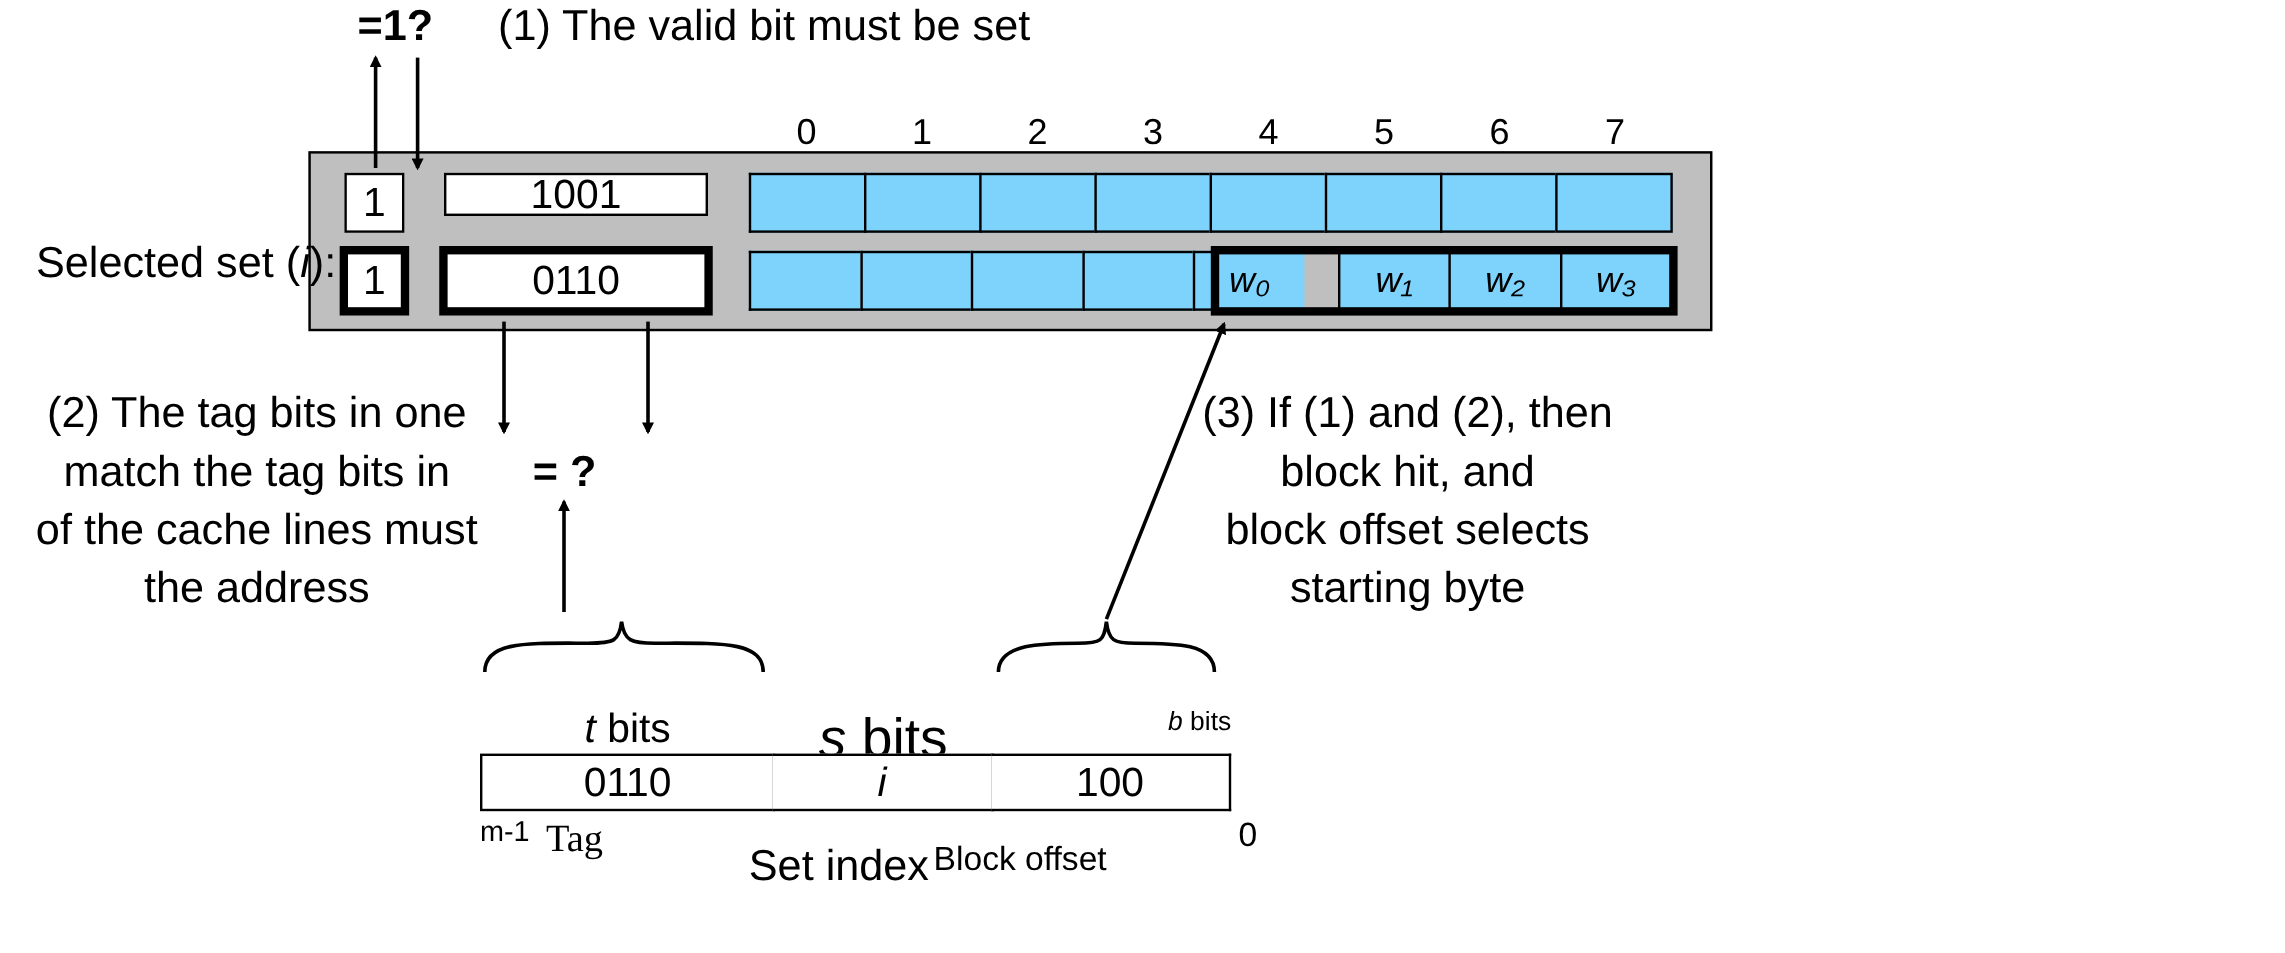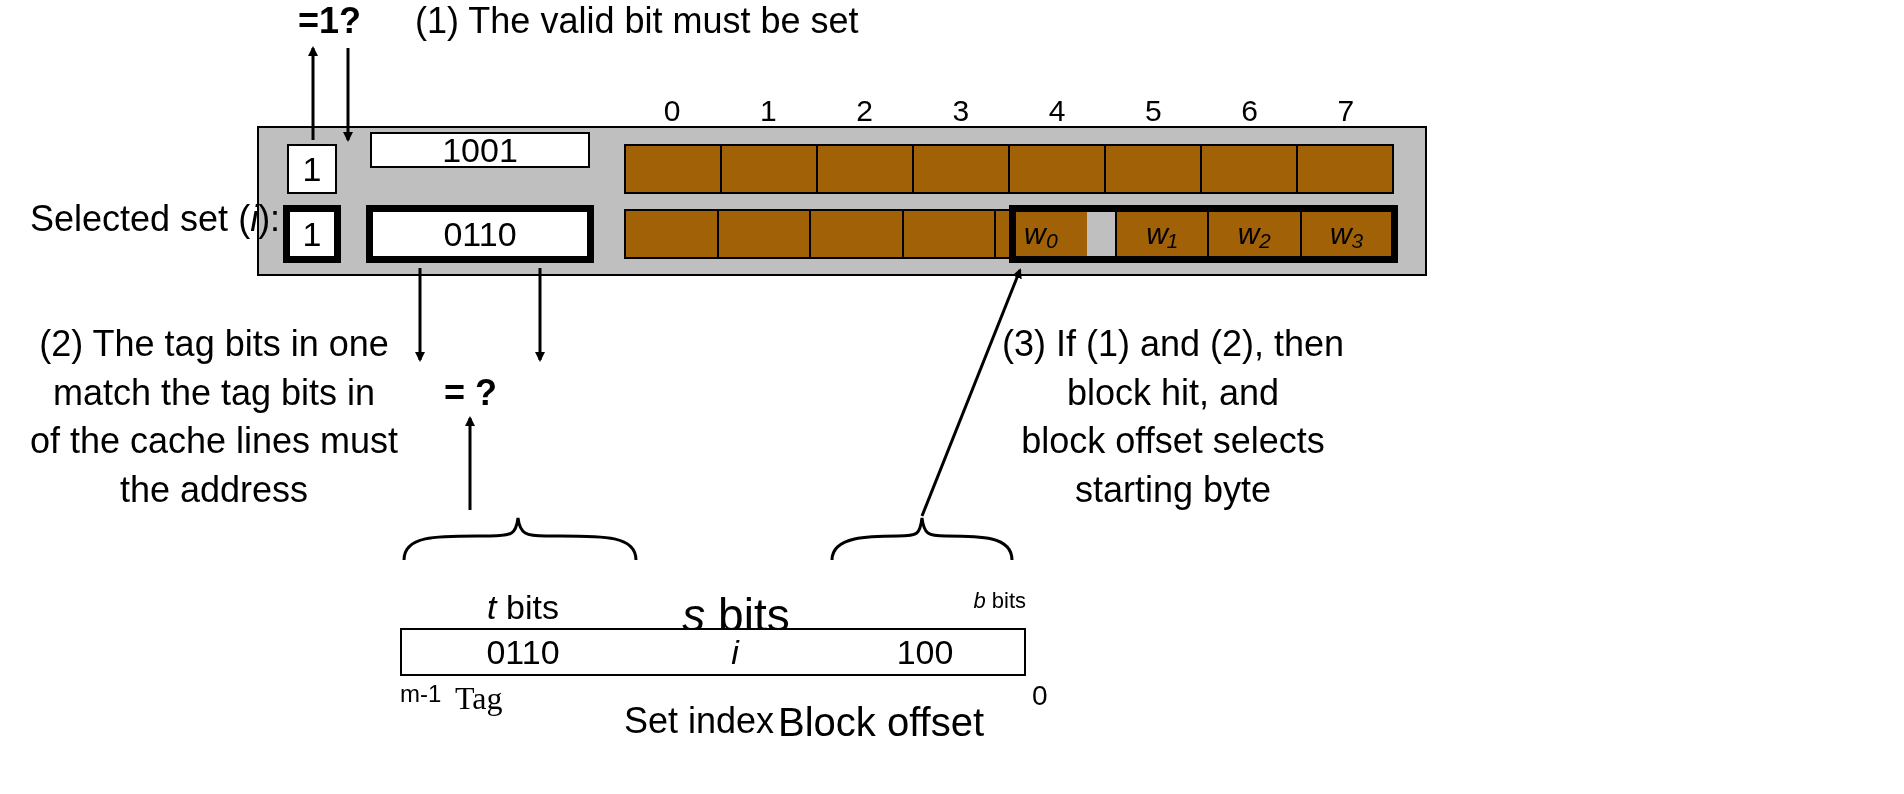--- a/index.html
+++ b/index.html
@@ -20,21 +20,21 @@
     font-size: 34px;
     line-height: 1;
     display: flex;
     align-items: center;
     justify-content: center;
   }
   .thick {
     border-width: 7px;
   }
   .byte-box {
-    background: #a16207;
+    background: #7dd3fc;
     border: 2px solid black;
     border-right: none;
     box-sizing: border-box;
     display: flex;
     align-items: center;
     justify-content: center;
     font-size: 30px;
     font-style: italic;
   }
   .byte-box:last-child { border-right: 2px solid black; }
@@ -59,21 +59,21 @@
   <div style="flex:1; text-align:center; font-size:30px;">7</div>
 </div>
 
 <div class="abs" style="left:257px; top:126px; width:1170px; height:150px; background:#bfbfbf; border:2px solid black; box-sizing:border-box;"></div>
 
 <div class="abs txt" style="left:30px; top:198px;">
   Selected set (<span class="italic">i</span>):
 </div>
 
 <div class="abs cell" style="left:287px; top:144px; width:50px; height:50px;">1</div>
-<div class="abs cell" style="left:370px; top:132px; width:220px; height:36px;">1001</div>
+<div class="abs cell" style="left:370px; top:144px; width:220px; height:36px;">1001</div>
 <div class="abs" style="left:624px; top:144px; width:770px; height:50px; display:flex;">
   <div class="byte-box" style="flex:1;"></div>
   <div class="byte-box" style="flex:1;"></div>
   <div class="byte-box" style="flex:1;"></div>
   <div class="byte-box" style="flex:1;"></div>
   <div class="byte-box" style="flex:1;"></div>
   <div class="byte-box" style="flex:1;"></div>
   <div class="byte-box" style="flex:1;"></div>
   <div class="byte-box" style="flex:1;"></div>
 </div>
@@ -116,21 +116,21 @@
 
 <div class="abs cell" style="left:400px; top:628px; width:246px; height:48px; font-size:34px;">0110</div>
 <div class="abs cell italic" style="left:644px; top:628px; width:184px; height:48px; font-size:34px; border-left:none;">i</div>
 <div class="abs cell" style="left:826px; top:628px; width:200px; height:48px; font-size:34px; border-left:none;">100</div>
 
 <div class="abs" style="left:400px; top:680px; font-size:24px;">m-1</div>
 <div class="abs" style="left:1032px; top:680px; font-size:28px;">0</div>
 
 <div class="abs" style="left:455px; top:680px; font-size:32px;font-family:Liberation Serif, serif;">Tag</div>
 <div class="abs" style="left:592px; top:700px; font-size:36px;margin-left:32px;">Set index</div>
-<div class="abs" style="left:778px; top:700px; font-size:40px;">Block offset</div>
+<div class="abs" style="left:778px; top:700px; font-size:28px;">Block offset</div>
 
 <svg class="abs" style="left:0; top:0; pointer-events:none;" width="1904" height="794">
   <defs>
     <marker id="arrowhead" markerWidth="10" markerHeight="10" refX="8" refY="5" orient="auto" markerUnits="userSpaceOnUse">
       <path d="M0,0 L10,5 L0,10 Z" fill="black"></path>
     </marker>
   </defs>
 
   <line x1="313" y1="140" x2="313" y2="48" stroke="black" stroke-width="3" marker-end="url(#arrowhead)"></line>
   <line x1="348" y1="48" x2="348" y2="140" stroke="black" stroke-width="3" marker-end="url(#arrowhead)"></line>

